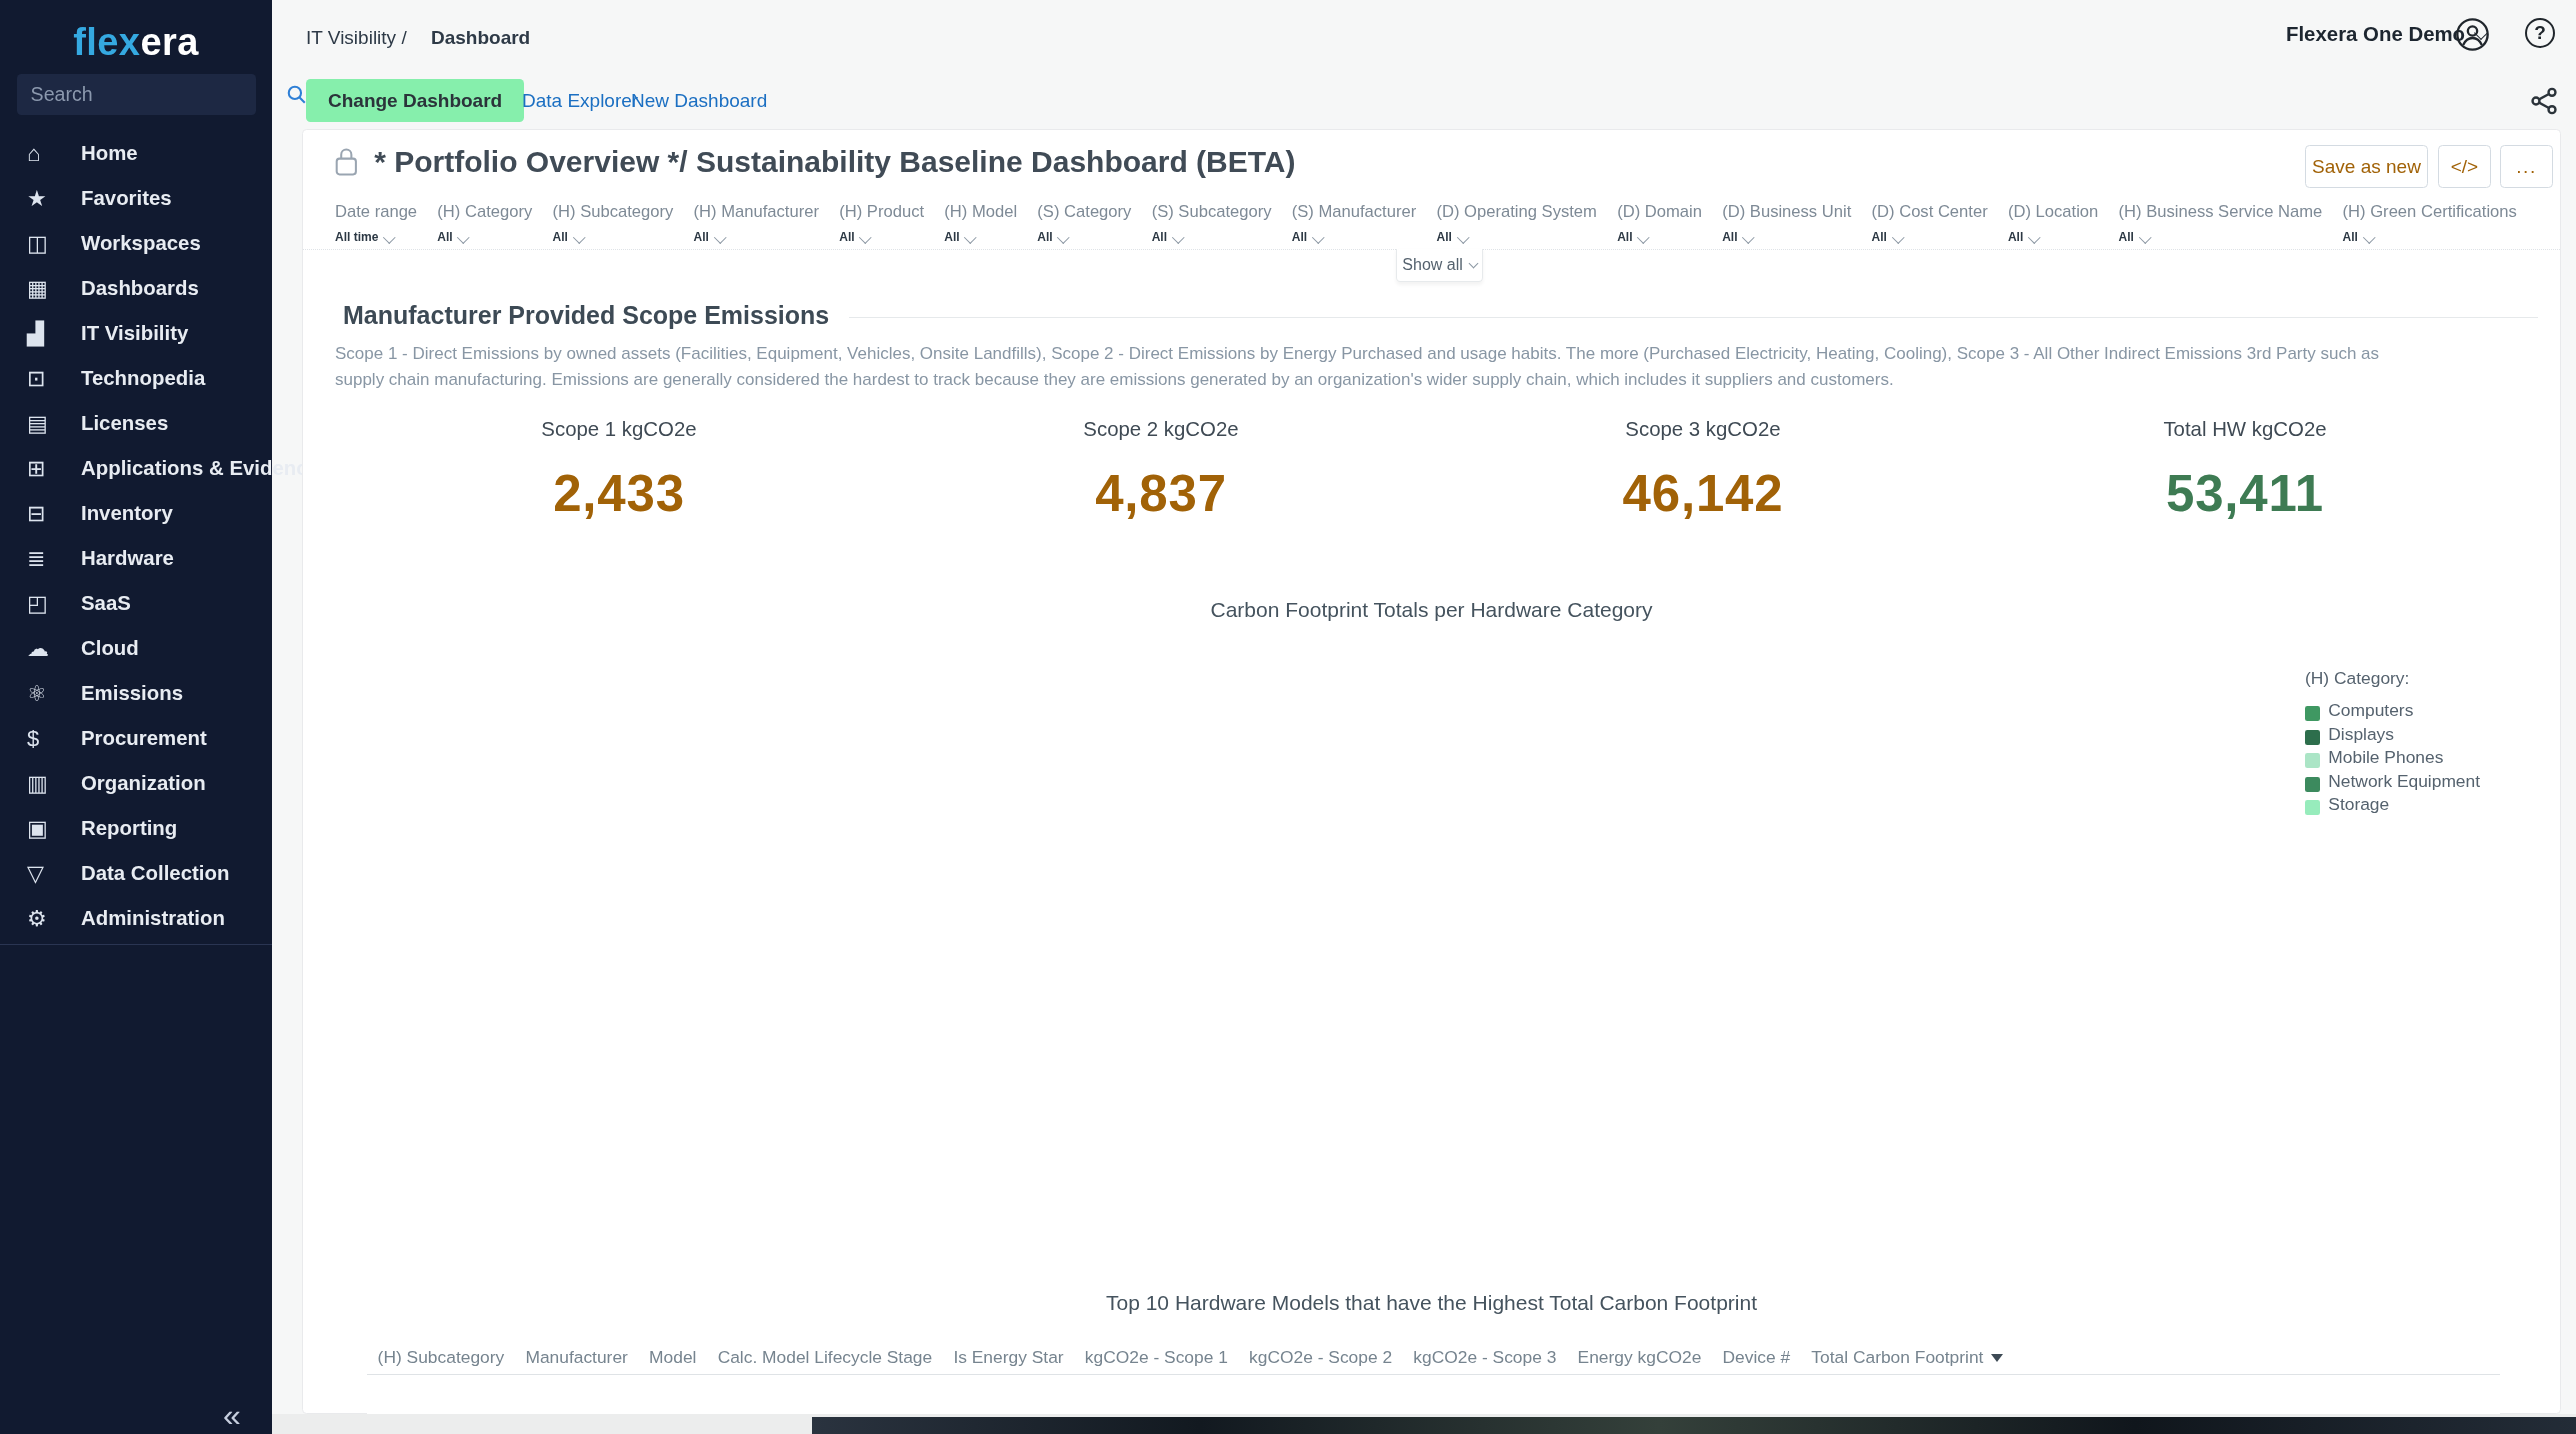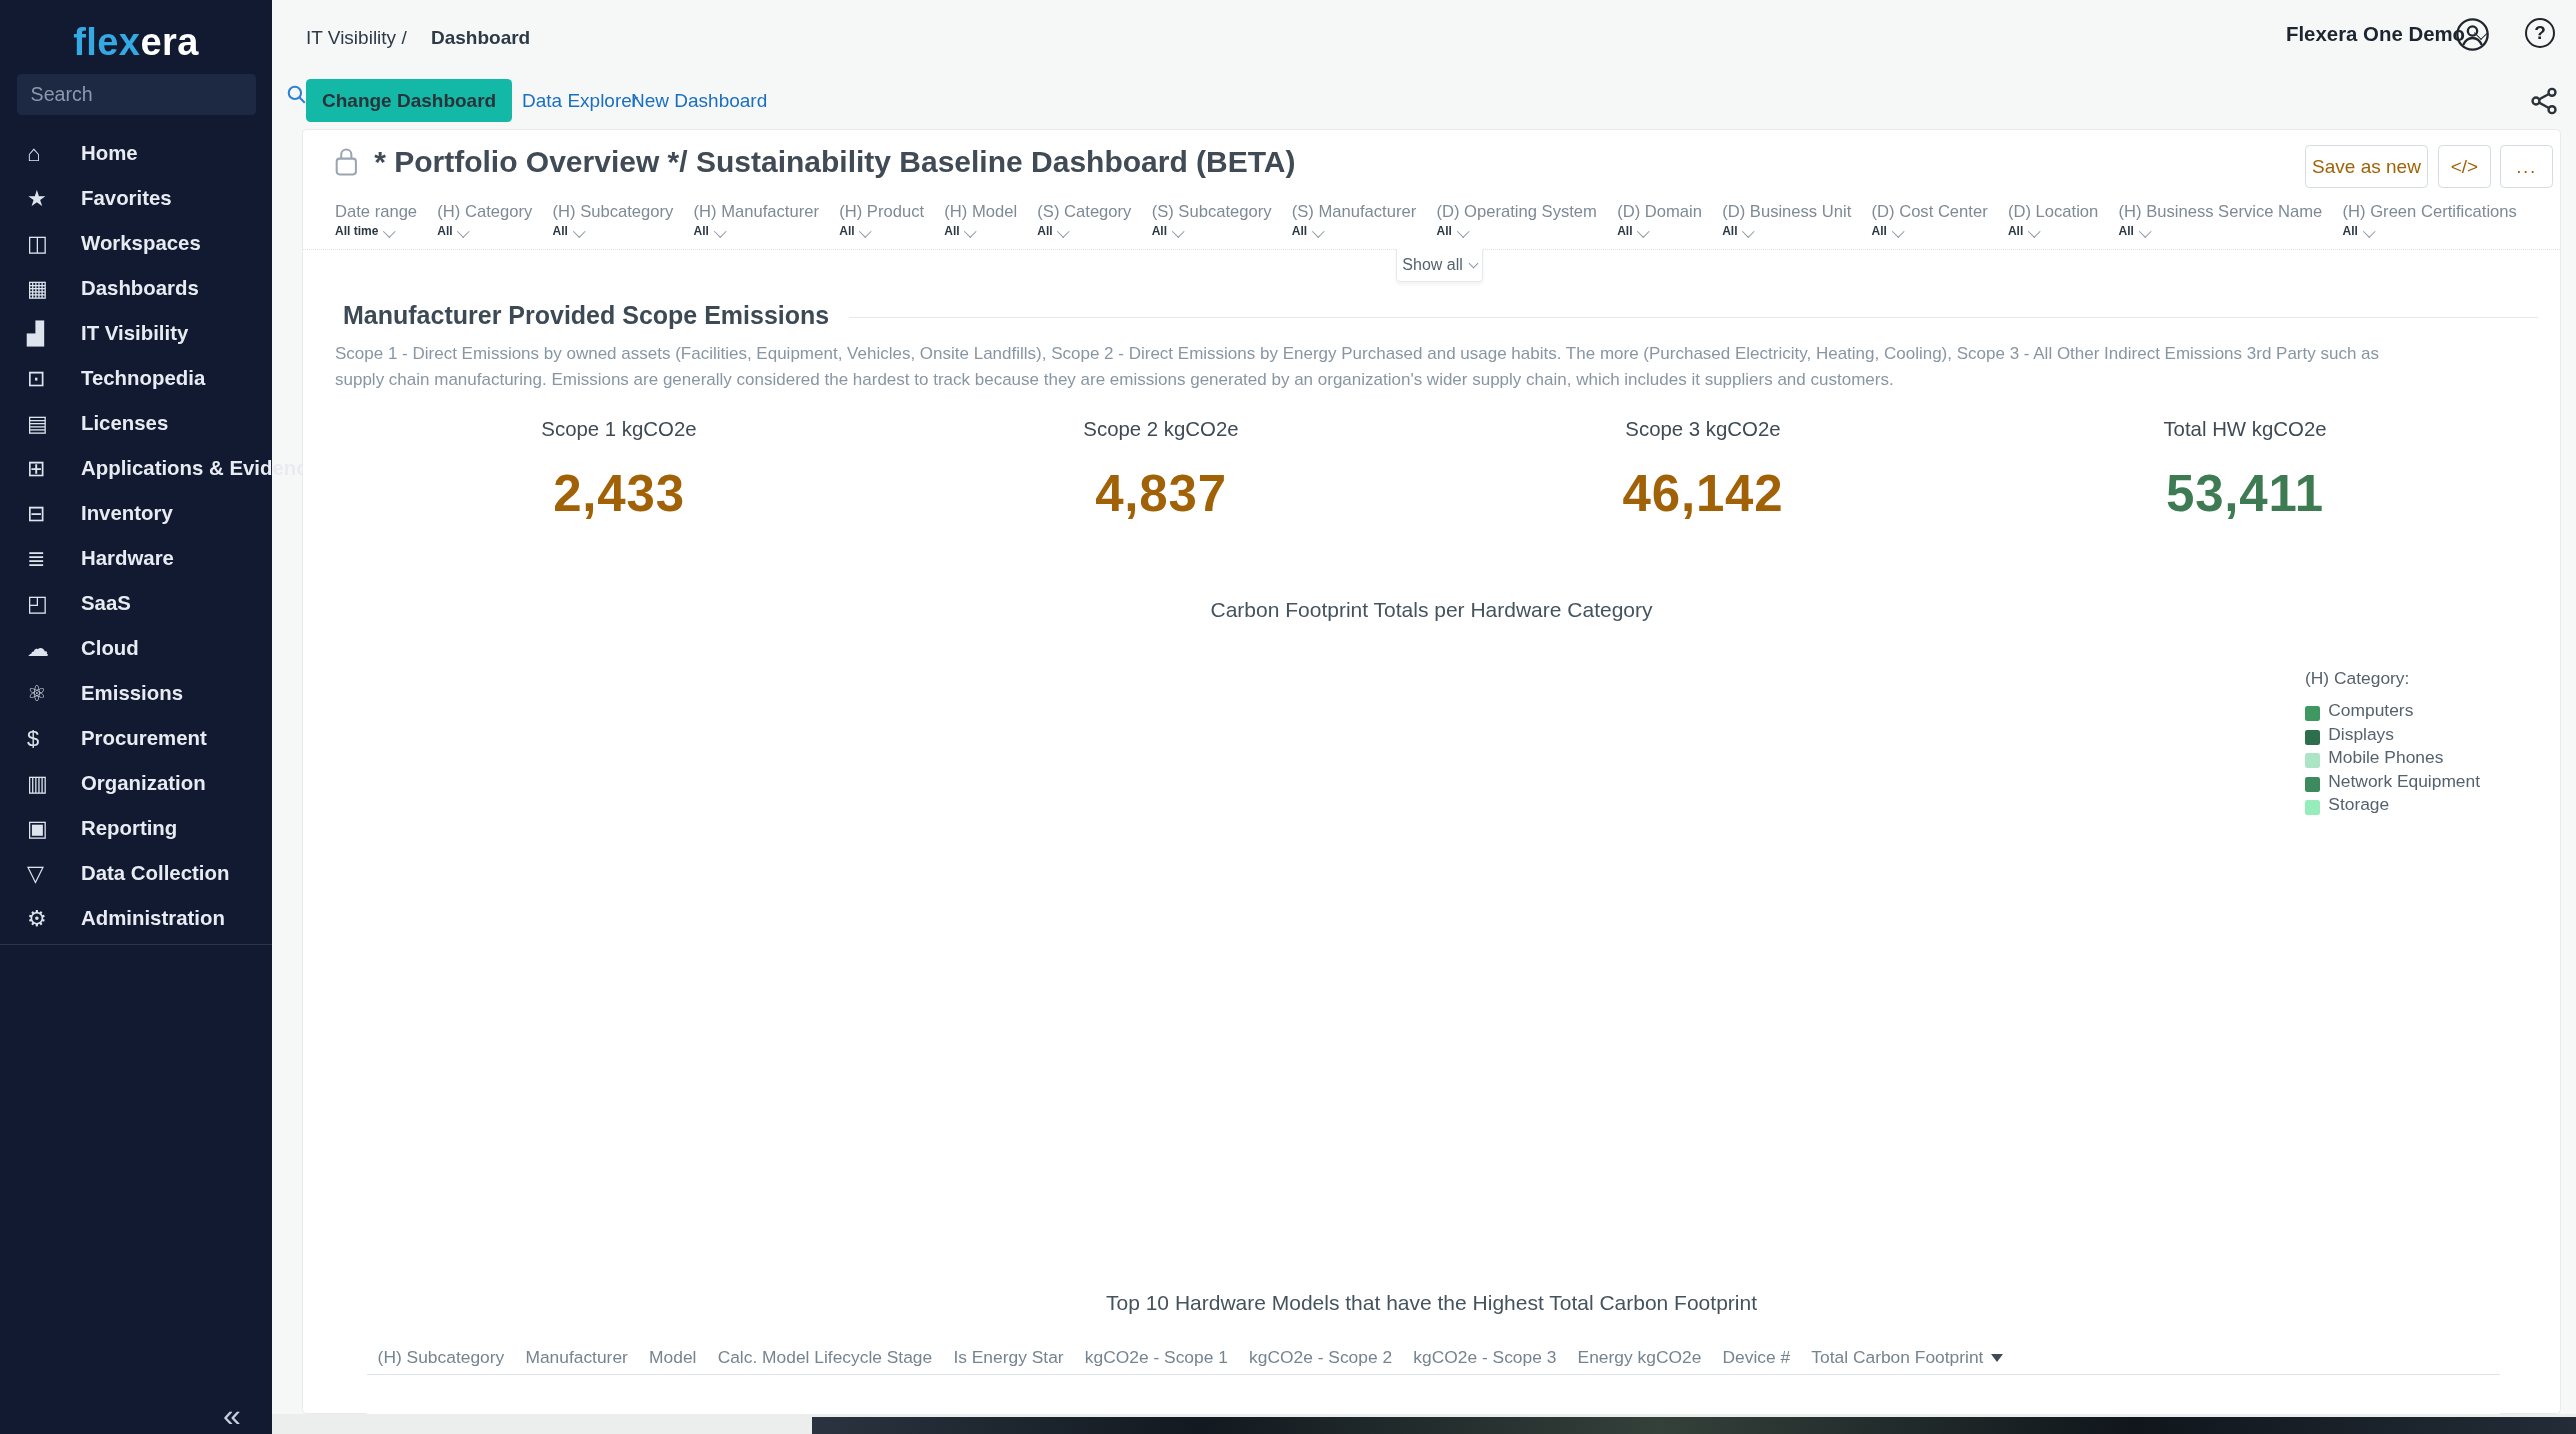--- a/index.html
+++ b/index.html
@@ -19,36 +19,36 @@
   .nav-label{font-size:20.4px;font-weight:600;white-space:nowrap;}
   .sidebar-divider{position:absolute;left:0;right:0;top:944px;border-top:0.8px solid #2a3552;}
   .collapse-btn{position:absolute;left:223px;top:1397px;font-size:32px;color:#c6cede;cursor:pointer;}
   
   .breadcrumb{position:absolute;left:306px;top:27px;font-size:19px;color:#2e3a47;}
   .breadcrumb .page{font-weight:bold;margin-left:19px;}
   .tenant{position:absolute;left:2286px;top:22.6px;font-size:20.4px;font-weight:600;color:#1d2630;display:flex;align-items:center;cursor:pointer;}
   .icon-btn{position:absolute;cursor:pointer;}
   .circle-icon{width:30px;height:30px;border:2.3px solid #20262c;border-radius:50%;display:flex;align-items:center;justify-content:center;
       font-size:19px;font-weight:bold;color:#20262c;box-sizing:border-box;}
-  .tab-btn{position:absolute;left:306px;top:79px;height:43px;padding:0 16px;background:#14b8a6;border-radius:4.5px;border:none;
+  .tab-btn{position:absolute;left:306px;top:79px;height:43px;padding:0 22px;background:#86efac;border-radius:4.5px;border:none;
       font-size:19px;font-weight:bold;color:#2b333a;font-family:inherit;cursor:pointer;}
   .tab-link{position:absolute;top:90px;font-size:19px;color:#1b6fc2;cursor:pointer;white-space:nowrap;}
   .link-explorer{left:522px;} .link-new{left:631px;}
   
   .card{position:absolute;left:302px;top:129px;width:2259px;height:1285px;background:#ffffff;
       border:0.8px solid #e9eaec;border-radius:4.5px;box-sizing:border-box;}
   .title-row{position:absolute;left:32px;top:15px;display:flex;align-items:center;}
   .page-title{font-size:30px;font-weight:bold;color:#404b56;margin-left:16.6px;white-space:nowrap;}
   .hdr-btn{position:absolute;top:15px;height:43px;background:#fff;border:0.8px solid #d4dbe2;border-radius:4.5px;
       font-size:19px;color:#a16207;font-family:inherit;display:flex;align-items:center;justify-content:center;cursor:pointer;box-sizing:border-box;}
   .btn-save{left:2002px;width:123px;} .btn-code{left:2135px;width:53px;} .btn-more{left:2197px;width:53px;letter-spacing:1.5px;}
   
   .filter-row{position:absolute;left:32px;top:72px;width:2182px;display:flex;justify-content:space-between;overflow:hidden;}
   .filter{white-space:nowrap;cursor:pointer;}
-  .filter .flabel{font-size:16.6px;color:#7e8a96;margin-bottom:2px;}
+  .filter .flabel{font-size:16.6px;color:#7e8a96;margin-bottom:8px;}
   .filter .fvalue{font-size:12px;font-weight:bold;color:#2c3844;display:flex;align-items:flex-end;}
   .chev{display:inline-block;width:7.5px;height:7.5px;border-right:1.5px solid #8b97a3;border-bottom:1.5px solid #8b97a3;
       transform:rotate(45deg);margin-left:6.8px;margin-bottom:3px;}
   .chev.dark{border-color:#242b33;width:9px;height:9px;margin-left:10.6px;}
   .filters-divider{position:absolute;left:0;right:0;top:119px;border-top:0.8px dotted #dfe3e7;}
   .show-all{position:absolute;left:1093px;top:119px;width:85px;height:32px;background:#fff;border:0.8px solid #e7eaec;border-top:none;
       border-radius:0 0 4.5px 4.5px;box-shadow:0 2.3px 3.8px rgba(0,0,0,.05);display:flex;align-items:center;justify-content:center;
       font-size:16px;color:#55626e;cursor:pointer;}
   .show-all .chev{width:6px;height:6px;}
   

